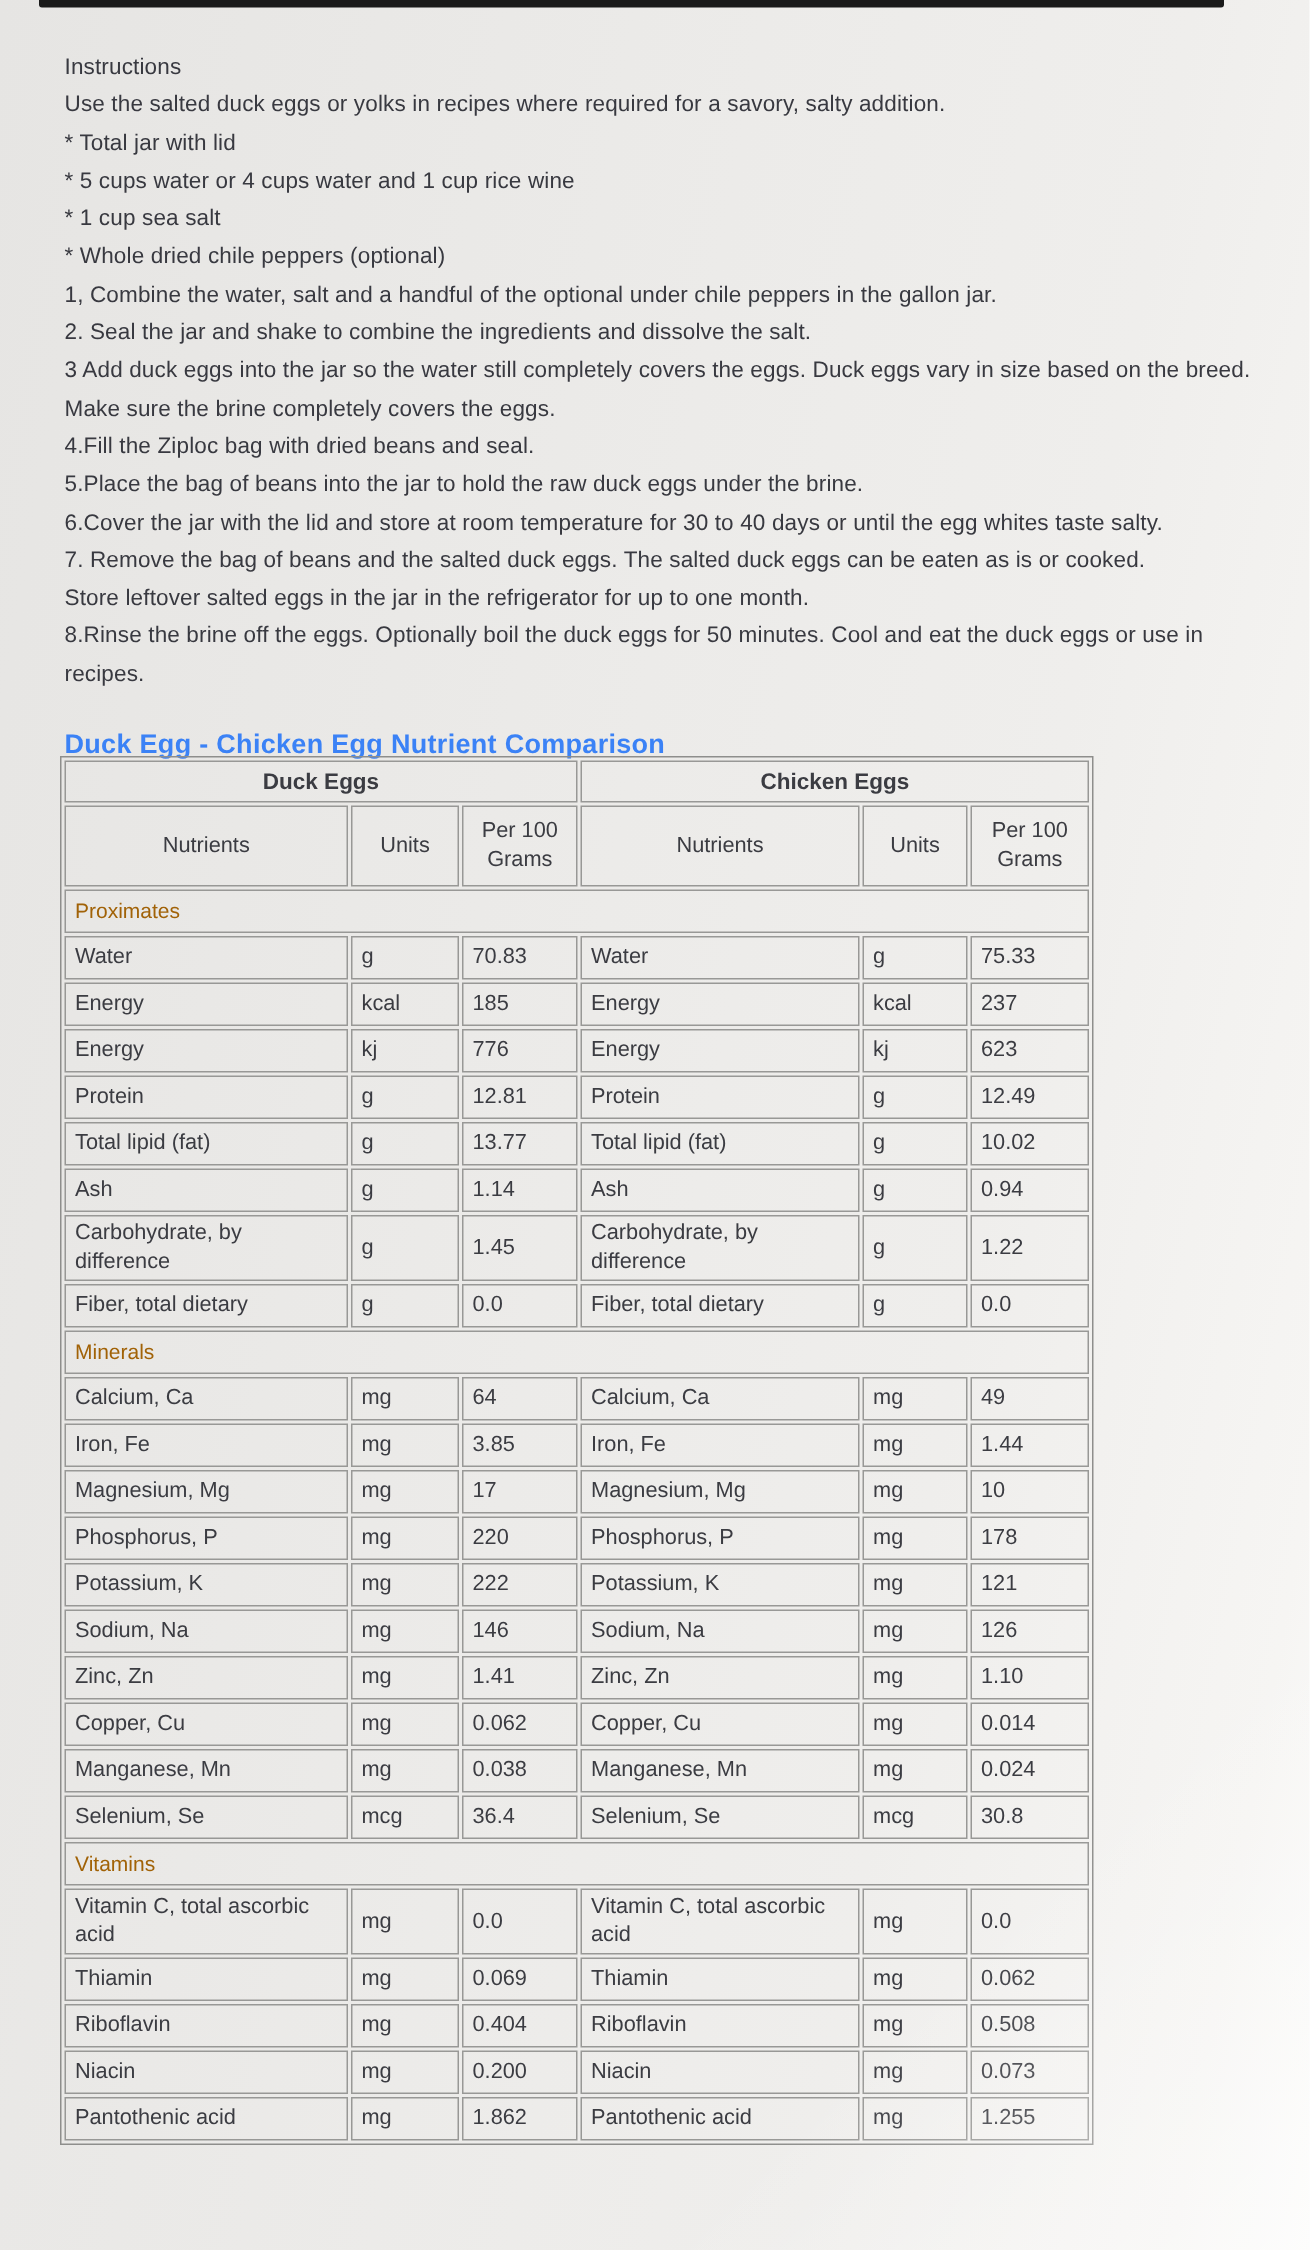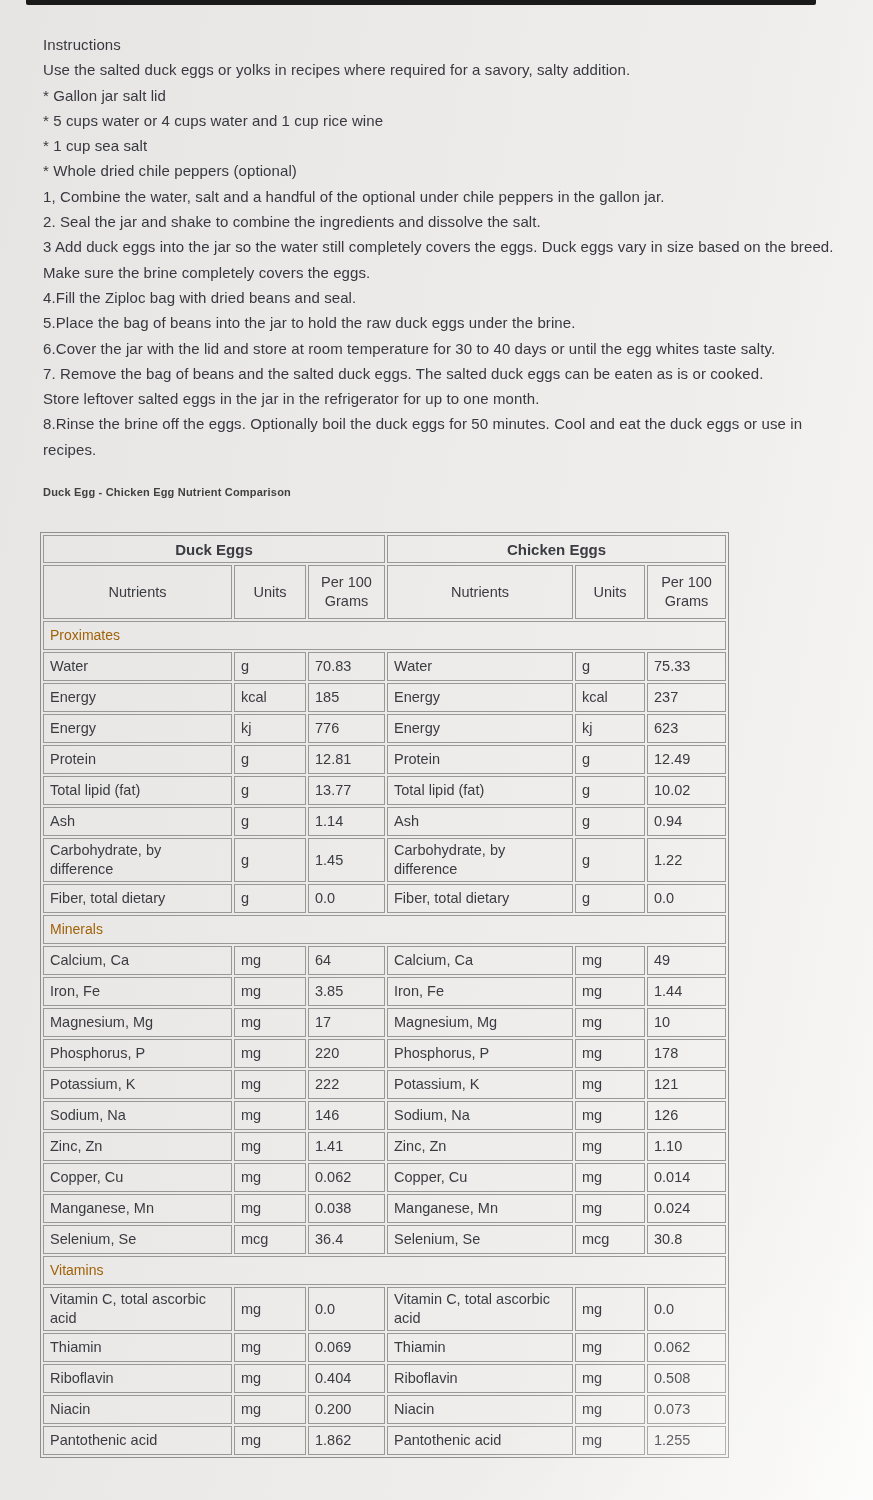--- a/index.html
+++ b/index.html
@@ -38,29 +38,29 @@
     width: 792px;
   }
   .line {
     margin: 0;
     font-size: 15px;
     line-height: 25.3px;
     letter-spacing: 0.1px;
   }
   .doc-heading {
     margin: 24px 0 12px 0;
-    font-size: 11px;
+    font-size: 18px;
     font-weight: bold;
-    color: #404040;
+    color: #3b82f6;
     letter-spacing: 0.2px;
   }
   table.compare {
     position: absolute;
     left: 40px;
-    top: 532px;
+    top: 504px;
     width: 673px;
     table-layout: fixed;
     border-collapse: separate;
     border-spacing: 2px;
     border: 1px solid #8e8e8c;
     font-size: 14.5px;
     color: #3b3c42;
   }
   table.compare td, table.compare th {
     border: 1px solid #989896;
@@ -93,21 +93,21 @@
 </style>
 </head>
 <body>
 
 <div class="scan-topbar"></div>
 
 <div class="content">
   <div>
       <p class="line">Instructions</p>
       <p class="line">Use the salted duck eggs or yolks in recipes where required for a savory, salty addition.</p>
-      <p class="line">* Gallon jar salt lid</p>
+      <p class="line">* Total jar with lid</p>
       <p class="line">* 5 cups water or 4 cups water and 1 cup rice wine</p>
       <p class="line">* 1 cup sea salt</p>
       <p class="line">* Whole dried chile peppers (optional)</p>
       <p class="line">1, Combine the water, salt and a handful of the optional under chile peppers in the gallon jar.</p>
       <p class="line">2. Seal the jar and shake to combine the ingredients and dissolve the salt.</p>
       <p class="line">3 Add duck eggs into the jar so the water still completely covers the eggs. Duck eggs vary in size based on the breed. Make sure the brine completely covers the eggs.</p>
       <p class="line">4.Fill the Ziploc bag with dried beans and seal.</p>
       <p class="line">5.Place the bag of beans into the jar to hold the raw duck eggs under the brine.</p>
       <p class="line">6.Cover the jar with the lid and store at room temperature for 30 to 40 days or until the egg whites taste salty.</p>
       <p class="line">7. Remove the bag of beans and the salted duck eggs. The salted duck eggs can be eaten as is or cooked.</p>

